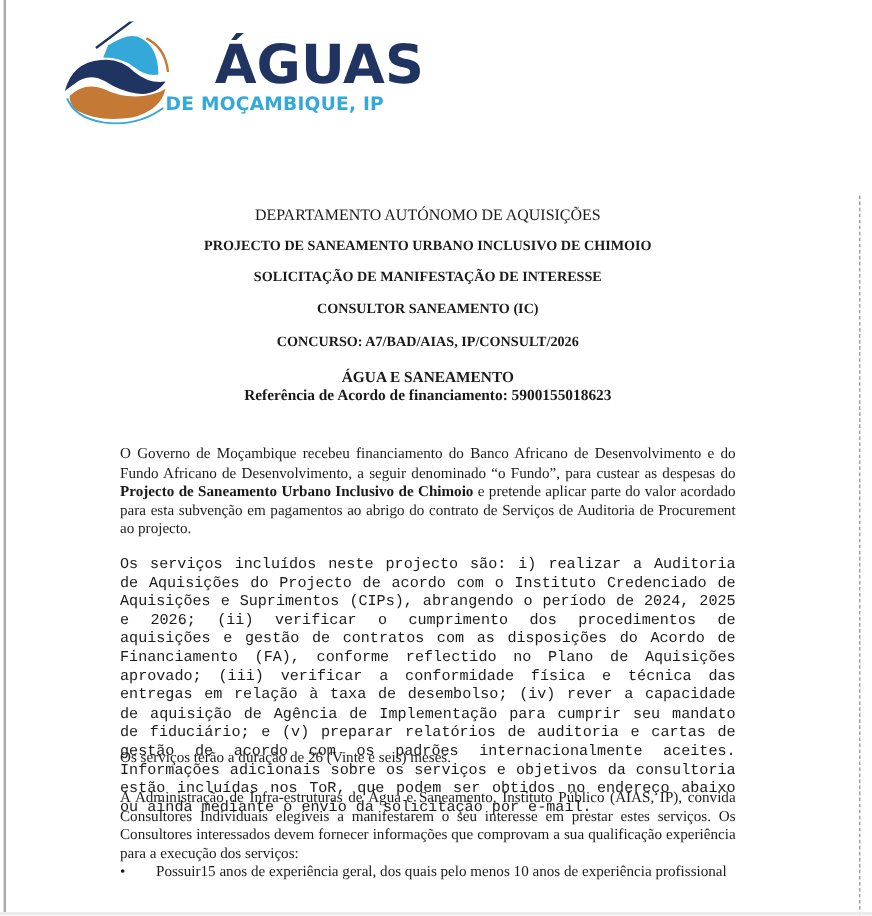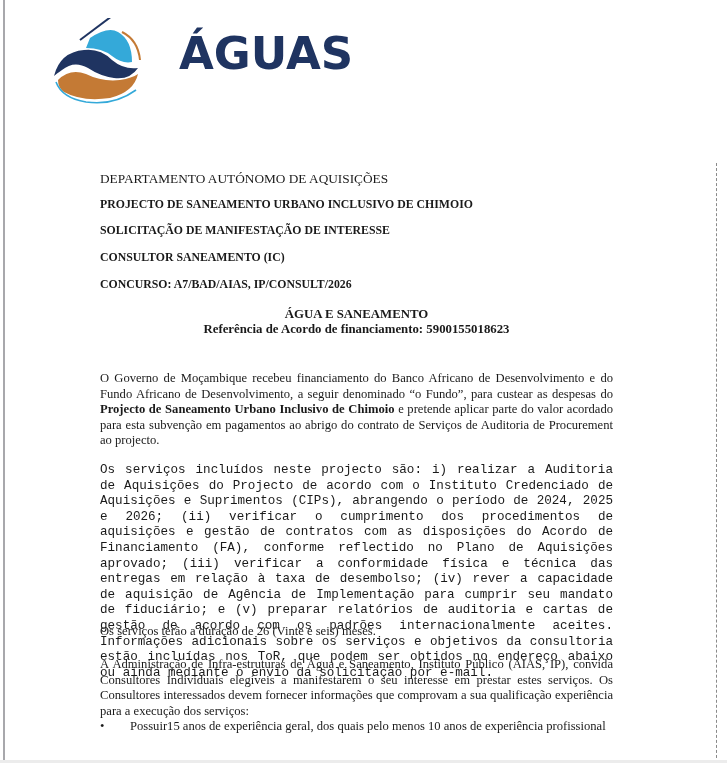--- a/index.html
+++ b/index.html
@@ -84,20 +84,21 @@
     .doc {
       position: absolute;
       left: 100px;
       top: 0;
       width: 513px;
     }
     .center-line {
       position: absolute;
       left: 0;
       width: 513px;
+      text-align: center;
       font-size: 13px;
       white-space: nowrap;
     }
     .center-line.regular { font-weight: normal; font-size: 13.3px; }
     .center-line.bold { font-weight: bold; font-size: 11.8px; }
 
     .block {
       position: absolute;
       left: 0;
       width: 513px;
@@ -136,20 +137,21 @@
 
     <path d="M38 20 Q56 8 66 14 Q80 22 80 44 Q70 46 60 38 Q50 30 34 30 Z" fill="#34a9d9"></path>
 
     <path d="M2 58 Q8 34 32 32 Q48 30 60 42 Q72 52 86 50 Q78 62 62 60 Q48 58 36 50 Q22 42 10 52 Q4 56 2 58 Z" fill="#1f3461"></path>
 
     <path d="M6 62 Q18 50 34 56 Q50 64 68 62 Q80 60 86 56 Q82 74 58 80 Q30 84 12 74 Q6 70 6 62 Z" fill="#c47a35"></path>
 
     <path d="M4 64 Q10 80 34 84 Q62 88 84 72" stroke="#34a9d9" stroke-width="1.6" fill="none"></path>
   </svg>
   <div class="brand-main">ÁGUAS</div>
+  <div class="brand-sub">DE MOÇAMBIQUE, IP</div>
 </div>
 
 <div class="doc">
   <div class="center-line regular" style="top:171px;">DEPARTAMENTO AUTÓNOMO DE AQUISIÇÕES</div>
   <div class="center-line bold" style="top:197px;">PROJECTO DE SANEAMENTO URBANO INCLUSIVO DE CHIMOIO</div>
   <div class="center-line bold" style="top:223px;">SOLICITAÇÃO DE MANIFESTAÇÃO DE INTERESSE</div>
   <div class="center-line bold" style="top:250px;">CONSULTOR SANEAMENTO (IC)</div>
   <div class="center-line bold" style="top:277px;">CONCURSO: A7/BAD/AIAS, IP/CONSULT/2026</div>
 
   <div class="block heading-block" style="top:307px;">

